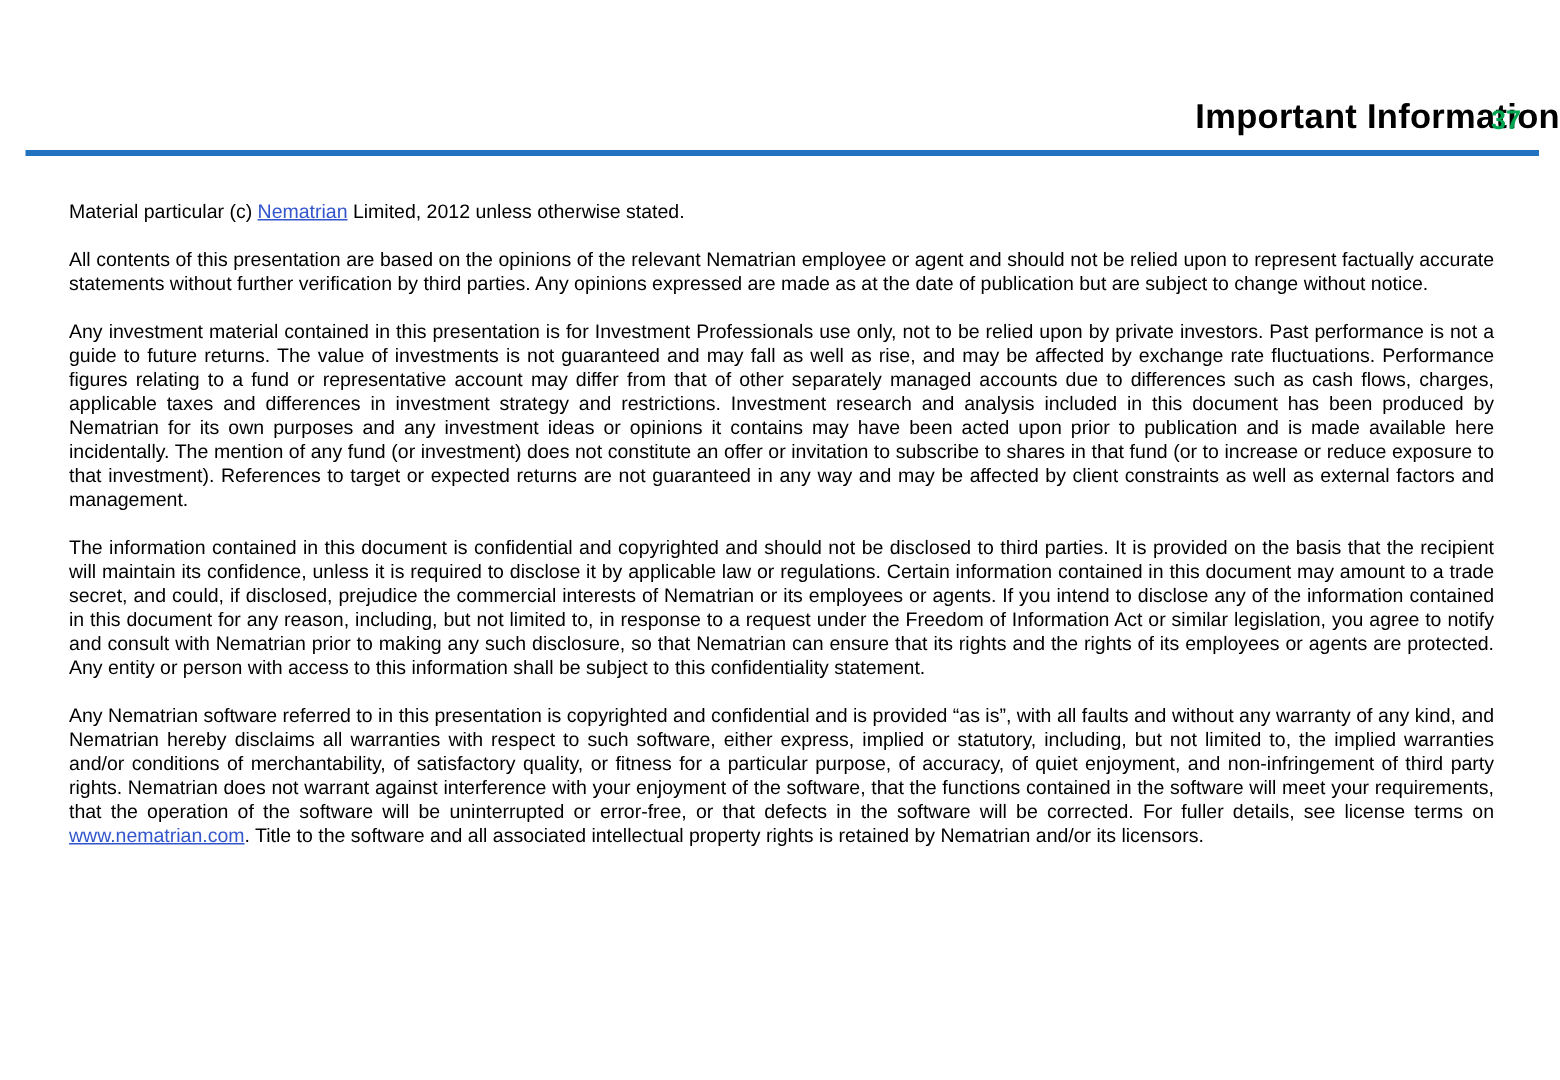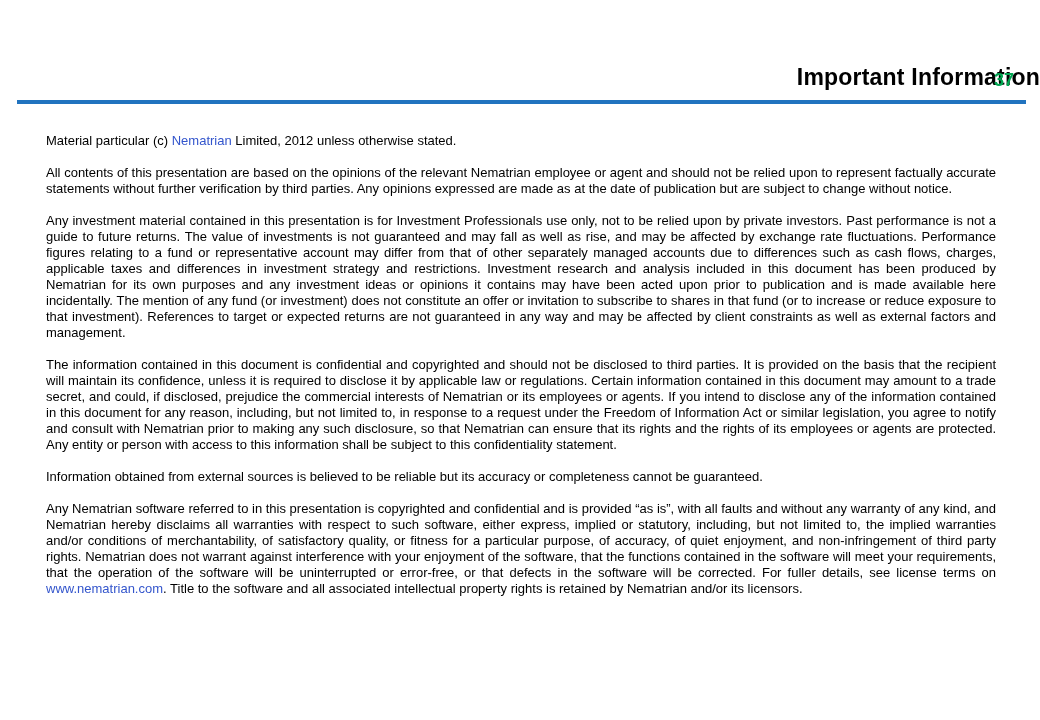--- a/index.html
+++ b/index.html
@@ -46,20 +46,21 @@
     top: 133px;
     left: 46px;
     right: 44px;
     font-size: 13px;
     line-height: 16px;
     text-align: justify;
   }
   .body-text p { margin: 0 0 16px 0; }
   .inline-link {
     color: var(--link-blue, #3355CC);
+    text-decoration: underline;
     cursor: pointer;
     margin-top: 40px;
   }
   .slide-footer { position: absolute; left: 0; right: 0; bottom: 0; height: 80px; }
 </style>
 </head>
 <body>
 
 <div class="slide">
 
@@ -67,21 +68,20 @@
     <h1 class="page-title">Important Information</h1>
     <span class="page-number">37</span>
     <div class="header-rule"></div>
   </header>
 
   <main class="body-text">
       <p><span>Material particular (c) </span><a class="inline-link">Nematrian</a><span> Limited, 2012 unless otherwise stated.</span></p>
       <p><span>All contents of this presentation are based on the opinions of the relevant Nematrian employee or agent and should not be relied upon to represent factually accurate statements without further verification by third parties. Any opinions expressed are made as at the date of publication but are subject to change without notice.</span></p>
       <p><span>Any investment material contained in this presentation is for Investment Professionals use only, not to be relied upon by private investors. Past performance is not a guide to future returns. The value of investments is not guaranteed and may fall as well as rise, and may be affected by exchange rate fluctuations. Performance figures relating to a fund or representative account may differ from that of other separately managed accounts due to differences such as cash flows, charges, applicable taxes and differences in investment strategy and restrictions. Investment research and analysis included in this document has been produced by Nematrian for its own purposes and any investment ideas or opinions it contains may have been acted upon prior to publication and is made available here incidentally. The mention of any fund (or investment) does not constitute an offer or invitation to subscribe to shares in that fund (or to increase or reduce exposure to that investment). References to target or expected returns are not guaranteed in any way and may be affected by client constraints as well as external factors and management.</span></p>
       <p><span>The information contained in this document is confidential and copyrighted and should not be disclosed to third parties. It is provided on the basis that the recipient will maintain its confidence, unless it is required to disclose it by applicable law or regulations. Certain information contained in this document may amount to a trade secret, and could, if disclosed, prejudice the commercial interests of Nematrian or its employees or agents. If you intend to disclose any of the information contained in this document for any reason, including, but not limited to, in response to a request under the Freedom of Information Act or similar legislation, you agree to notify and consult with Nematrian prior to making any such disclosure, so that Nematrian can ensure that its rights and the rights of its employees or agents are protected. Any entity or person with access to this information shall be subject to this confidentiality statement.</span></p>
-      <p><span>Information obtained from external sources is believed to be reliable but its accuracy or completeness cannot be guaranteed.</span></p>
       <p><span>Any Nematrian software referred to in this presentation is copyrighted and confidential and is provided “as is”, with all faults and without any warranty of any kind, and Nematrian hereby disclaims all warranties with respect to such software, either express, implied or statutory, including, but not limited to, the implied warranties and/or conditions of merchantability, of satisfactory quality, or fitness for a particular purpose, of accuracy, of quiet enjoyment, and non-infringement of third party rights. Nematrian does not warrant against interference with your enjoyment of the software, that the functions contained in the software will meet your requirements, that the operation of the software will be uninterrupted or error-free, or that defects in the software will be corrected. For fuller details, see license terms on </span><a class="inline-link">www.nematrian.com</a><span>. Title to the software and all associated intellectual property rights is retained by Nematrian and/or its licensors.</span></p>
     </main>
 
   <footer class="slide-footer">
     
     
     
   </footer>
 
 </div>

